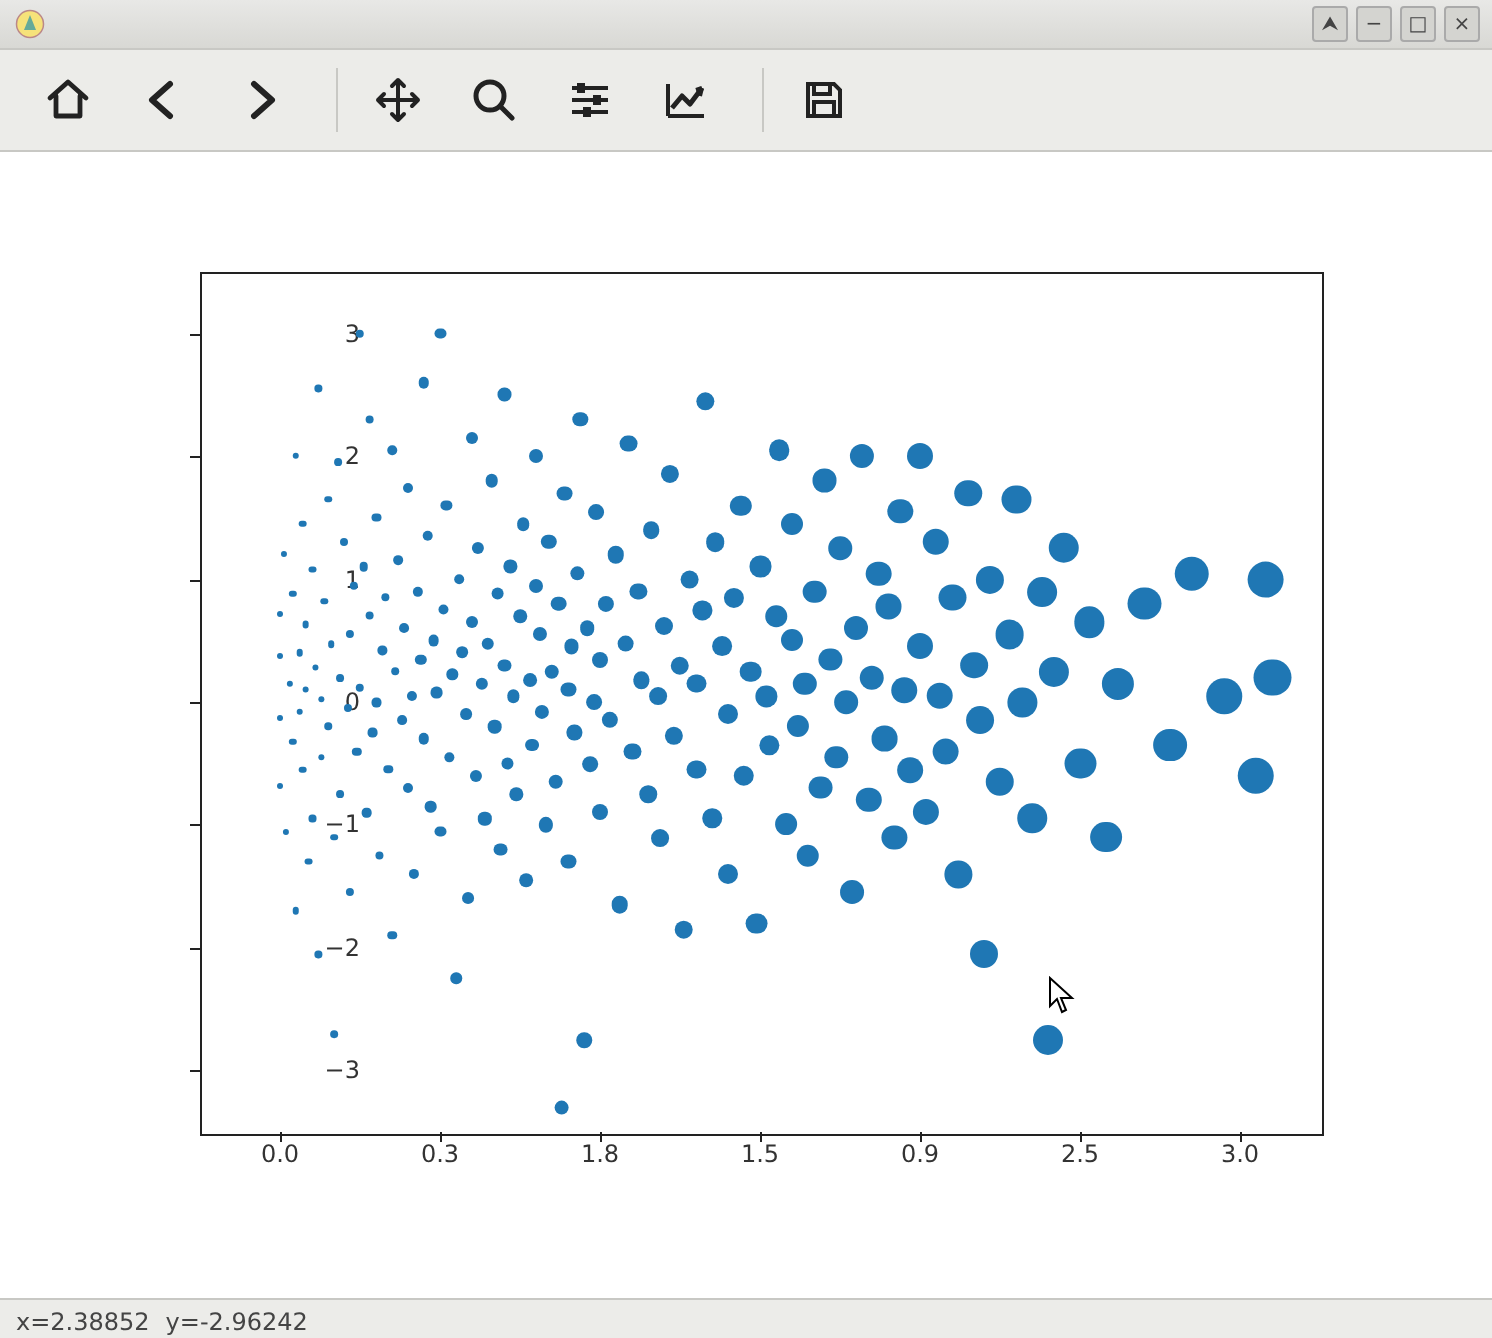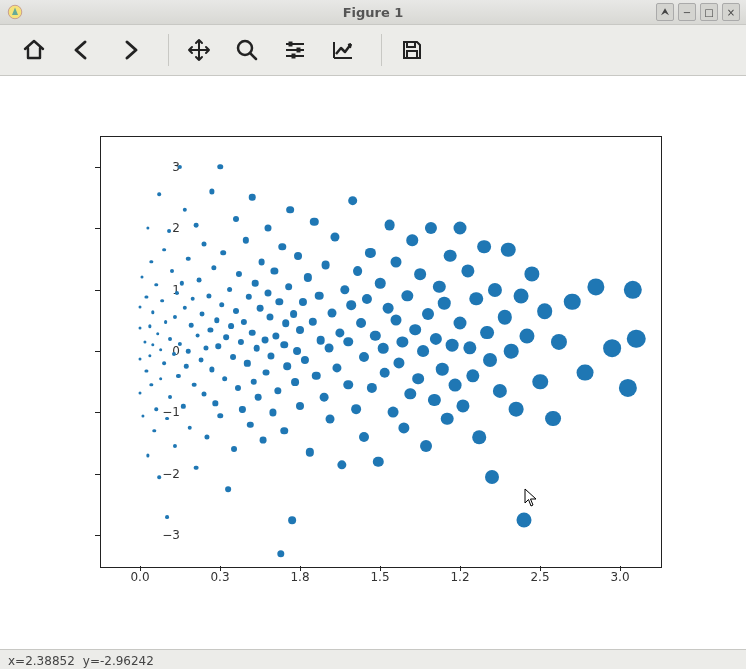--- a/index.html
+++ b/index.html
@@ -137,21 +137,20 @@
 </head>
 <body>
 
 <div class="titlebar">
   <span class="app-icon">
     <svg viewBox="0 0 24 24">
         <circle cx="12" cy="12" r="9" fill="#f6e27a" stroke="#b88"></circle>
         <path d="M8 16 L12 6 L16 16 Z" fill="#6a9" stroke="none"></path>
       </svg>
   </span>
-  <span class="title">Figure 1</span>
   <div class="win-buttons">
     <div class="win-btn">⮝</div>
     <div class="win-btn">−</div>
     <div class="win-btn">□</div>
     <div class="win-btn">×</div>
   </div>
 </div>
 
 <div class="toolbar">
   <div class="tbtn" title="Home">
@@ -226,21 +225,21 @@
       <div class="ytick-label" style="top:90.7142857142857px">3</div>
       <div class="tick-mark-x" style="left:140px"></div>
       <div class="xtick-label" style="left:140px">0.0</div>
       <div class="tick-mark-x" style="left:220px"></div>
       <div class="xtick-label" style="left:220px">0.3</div>
       <div class="tick-mark-x" style="left:300px"></div>
       <div class="xtick-label" style="left:300px">1.8</div>
       <div class="tick-mark-x" style="left:380px"></div>
       <div class="xtick-label" style="left:380px">1.5</div>
       <div class="tick-mark-x" style="left:460px"></div>
-      <div class="xtick-label" style="left:460px">1.2</div>
+      <div class="xtick-label" style="left:460px">0.9</div>
       <div class="tick-mark-x" style="left:540px"></div>
       <div class="xtick-label" style="left:540px">2.5</div>
       <div class="tick-mark-x" style="left:620px"></div>
       <div class="xtick-label" style="left:620px">3.0</div>
       <div class="pt" style="left:140px;top:230.77142857142857px;width:3px;height:3px"></div>
       <div class="pt" style="left:140px;top:251.65714285714287px;width:3px;height:3px"></div>
       <div class="pt" style="left:140px;top:282.98571428571427px;width:3px;height:3px"></div>
       <div class="pt" style="left:140px;top:317.38571428571424px;width:3px;height:3px"></div>
       <div class="pt" style="left:141.6px;top:201.28571428571425px;width:3.05px;height:3.05px"></div>
       <div class="pt" style="left:143.2px;top:339.49999999999994px;width:3.1px;height:3.1px"></div>

